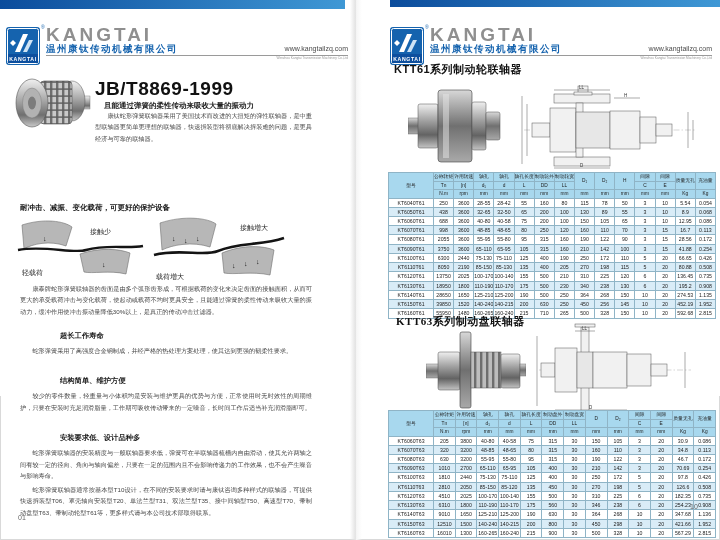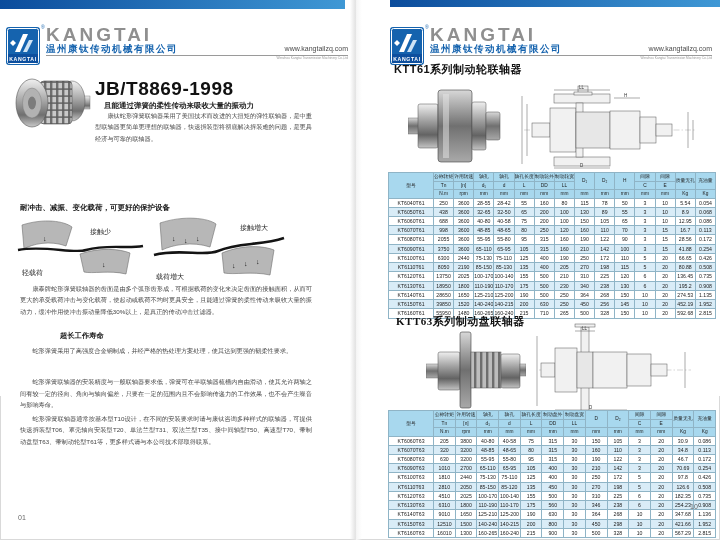--- a/index.html
+++ b/index.html
@@ -79,21 +79,21 @@
     <g>
       <rect x="64" y="20" width="12" height="13" fill="url(#pgA)" stroke="#666" stroke-width="0.4"></rect>
       <ellipse cx="58" cy="25" rx="13" ry="20" fill="url(#pgA)" stroke="#555" stroke-width="0.5"></ellipse>
       <rect x="26" y="5" width="32" height="43" rx="4" fill="url(#ribsA)" stroke="#4e4e4e" stroke-width="0.6"></rect>
       <ellipse cx="18" cy="27" rx="16" ry="24" fill="url(#pgA)" stroke="#555" stroke-width="0.6"></ellipse>
       <ellipse cx="18" cy="27" rx="9.5" ry="15" fill="#b2b2b2" stroke="#777" stroke-width="0.4"></ellipse>
       <ellipse cx="18" cy="27" rx="4" ry="6.5" fill="#7c7c7c"></ellipse>
     </g>
   </svg>
 
-  <div class="abs jbt-title" style="left:95px;top:79px;">JB/T8869-1998</div>
+  <div class="abs jbt-title" style="left:95px;top:79px;">JB/T8869-1999</div>
   <div class="abs jbt-sub" style="left:104px;top:102px;">且能通过弹簧的柔性传动来吸收大量的振动力</div>
   <p class="abs para" style="left:95px;top:110px;width:217px;">康钛蛇形弹簧联轴器采用了美国技术而改进的大扭矩的弹性联轴器，是中重型联轴器更简单更理想的联轴器，快速拆装型将彻底解决拆装难的问题，是更具经济与可靠的联轴器。</p>
 
   <div class="abs feat-head" style="left:20px;top:204px;text-align:right;">耐冲击、减振、变化载荷，可更好的保护设备</div>
 
   <svg class="abs" style="left:16px;top:219px;" width="128" height="64" viewBox="0 0 128 64">
     <g>
       <path d="M6,6 C28,-1 48,2 56,8 L50,27 C34,21 16,25 8,30 Z" fill="#b7b7b7" stroke="#6f6f6f" stroke-width="0.6"></path>
       <path d="M64,35 C84,28 104,30 114,34 L110,55 C94,51 76,55 68,53 Z" fill="#b7b7b7" stroke="#6f6f6f" stroke-width="0.6"></path>
       <path d="M2,31 C28,26 58,35 70,31 C92,25 110,30 127,27" fill="none" stroke="#141414" stroke-width="2.4"></path>
@@ -121,20 +121,25 @@
   </svg>
 
   <p class="abs para" style="left:20px;top:283px;width:292px;">康泰牌蛇形弹簧联轴器的齿面是由多个弧形齿形成，可根据载荷的变化来决定齿面的接触面积，从而可更大的承受载荷冲击与变化载荷，使起动或载荷不均时更具安全，且能通过弹簧的柔性传动来吸收大量的振动力，缓冲作用使冲击振动量降低30%以上，是真正的传动冲击过滤器。</p>
 
   <div class="abs sections" style="left:20px;top:331px;width:292px;">
     <section>
       <h4>超长工作寿命</h4>
       <p class="para">蛇形弹簧采用了高强度合金钢制成，并经严格的热处理方案处理，使其达到更强的韧柔性要求。</p>
     </section>
     <section>
+      <h4>结构简单、维护方便</h4>
+      <p class="para">较少的零件数量，轻重量与小体积均是安装与维护更具的优势与方便，正常使用时无时效性的周期维护，只要在安装时充足润滑脂量，工作期可吸收传动带来的一定噪音，长时间工作后适当补充润滑脂即可。</p>
+    </section>
+    <section>
+      <h4>安装要求低、设计品种多</h4>
       <p class="para">蛇形弹簧联轴器的安装精度与一般联轴器要求低，弹簧可在半联轴器梳槽内自由滑动，使其允许两轴之间有较一定的径向、角向与轴向偏差，只要在一定的范围内且不会影响传递力的工作效果，也不会产生噪音与影响寿命。</p>
       <p class="para">蛇形弹簧联轴器通常按基本型T10设计，在不同的安装要求时请与康钛咨询多种样式的联轴器，可提供快速拆装型T06、罩壳轴向安装型T20、单法兰型T31、双法兰型T35、接中间轴型T50、高速型T70、带制动盘型T63、带制动轮型T61等，更多样式请与本公司技术部取得联系。</p>
     </section>
   </div>
 
   <div class="abs pagenum" style="left:18px;top:514px;">01</div>
 </div>
 
 <div class="sheet" id="sheet-right">
   <div class="topbar" style="left:30px;width:330px;height:7px;"></div>

